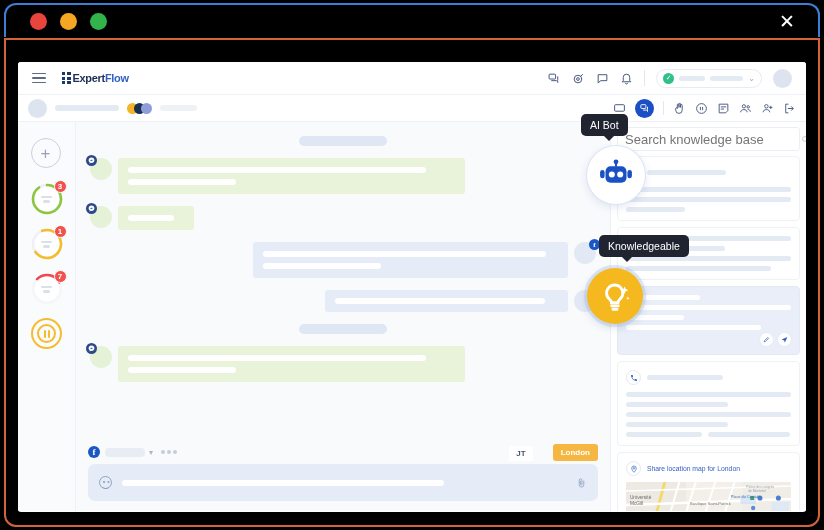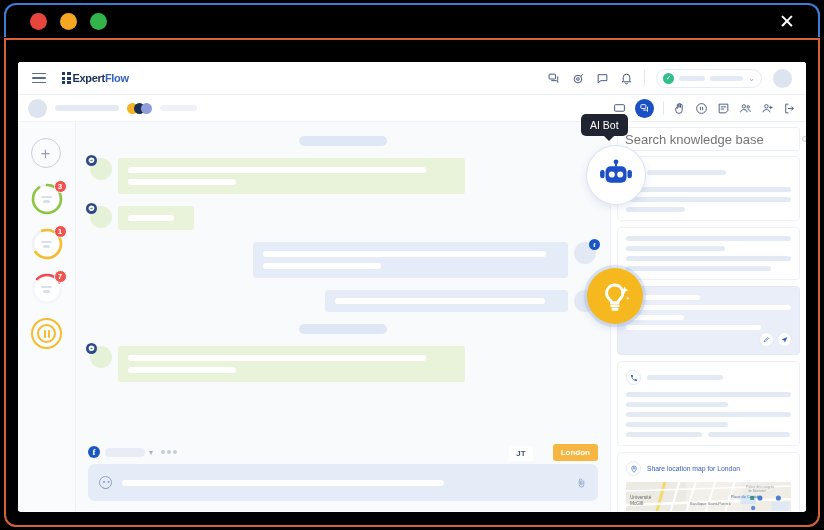--- a/index.html
+++ b/index.html
@@ -662,20 +662,21 @@
         <circle cx="12" cy="3.2" r="1.6"></circle>
         <rect x="11.3" y="4" width="1.4" height="2.4"></rect>
         <rect x="5" y="6.2" width="14" height="11" rx="3.4"></rect>
         <rect x="1.4" y="8.6" width="3" height="5.6" rx="1.5"></rect>
         <rect x="19.6" y="8.6" width="3" height="5.6" rx="1.5"></rect>
         <circle cx="9.2" cy="11.6" r="2" fill="#fff"></circle>
         <circle cx="14.8" cy="11.6" r="2" fill="#fff"></circle>
       </svg>
     </div>
 
+    <div class="tooltip" style="left:581px; top:173px;">Knowledgeable</div>
     <div class="float-circle fc-know" style="left:569px; top:206px;">
       <svg width="36" height="36" viewBox="0 0 24 24" fill="none" stroke="#fff" stroke-width="1.9" stroke-linecap="round">
         <path d="M8.6 14.4a5.4 5.4 0 1 1 6.4 0c-.7.6-1 1.3-1 2.1h-4.4c0-.8-.3-1.5-1-2.1z"></path>
         <path d="M9.8 18.6h4.4M10.6 20.8h2.8"></path>
         <path d="M18.4 5.6l.7 1.8 1.8.7-1.8.7-.7 1.8-.7-1.8-1.8-.7 1.8-.7z" fill="#fff" stroke="none"></path>
         <path d="M20.6 12.3l.35.9.9.35-.9.35-.35.9-.35-.9-.9-.35.9-.35z" fill="#fff" stroke="none"></path>
       </svg>
     </div>
 
   </div>

